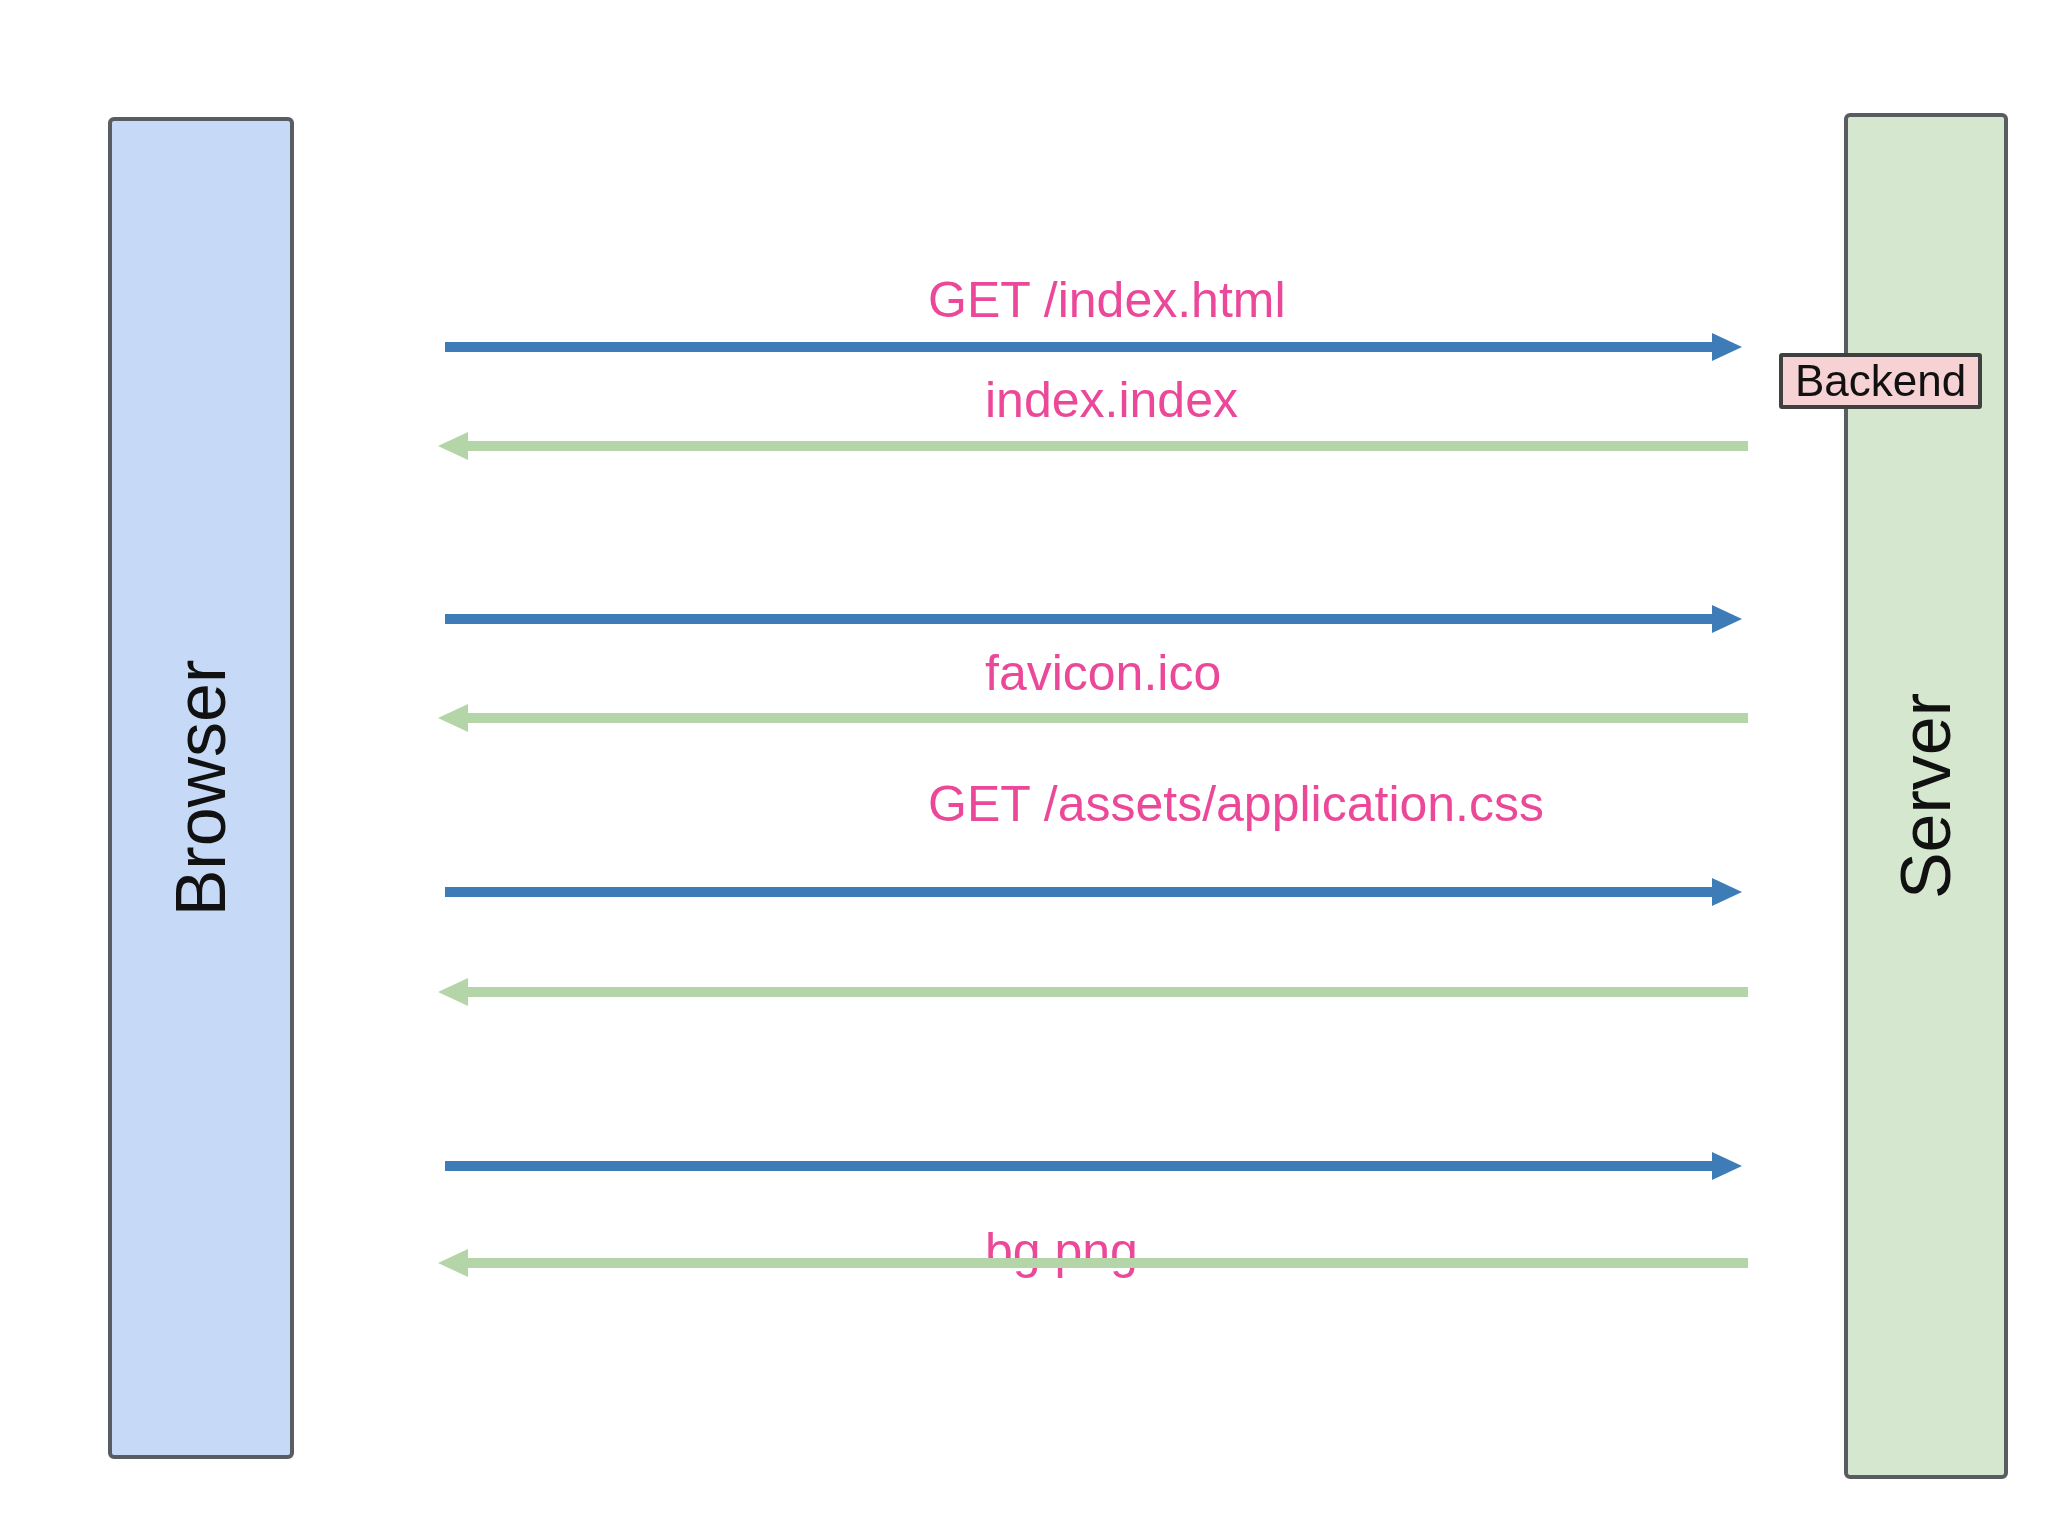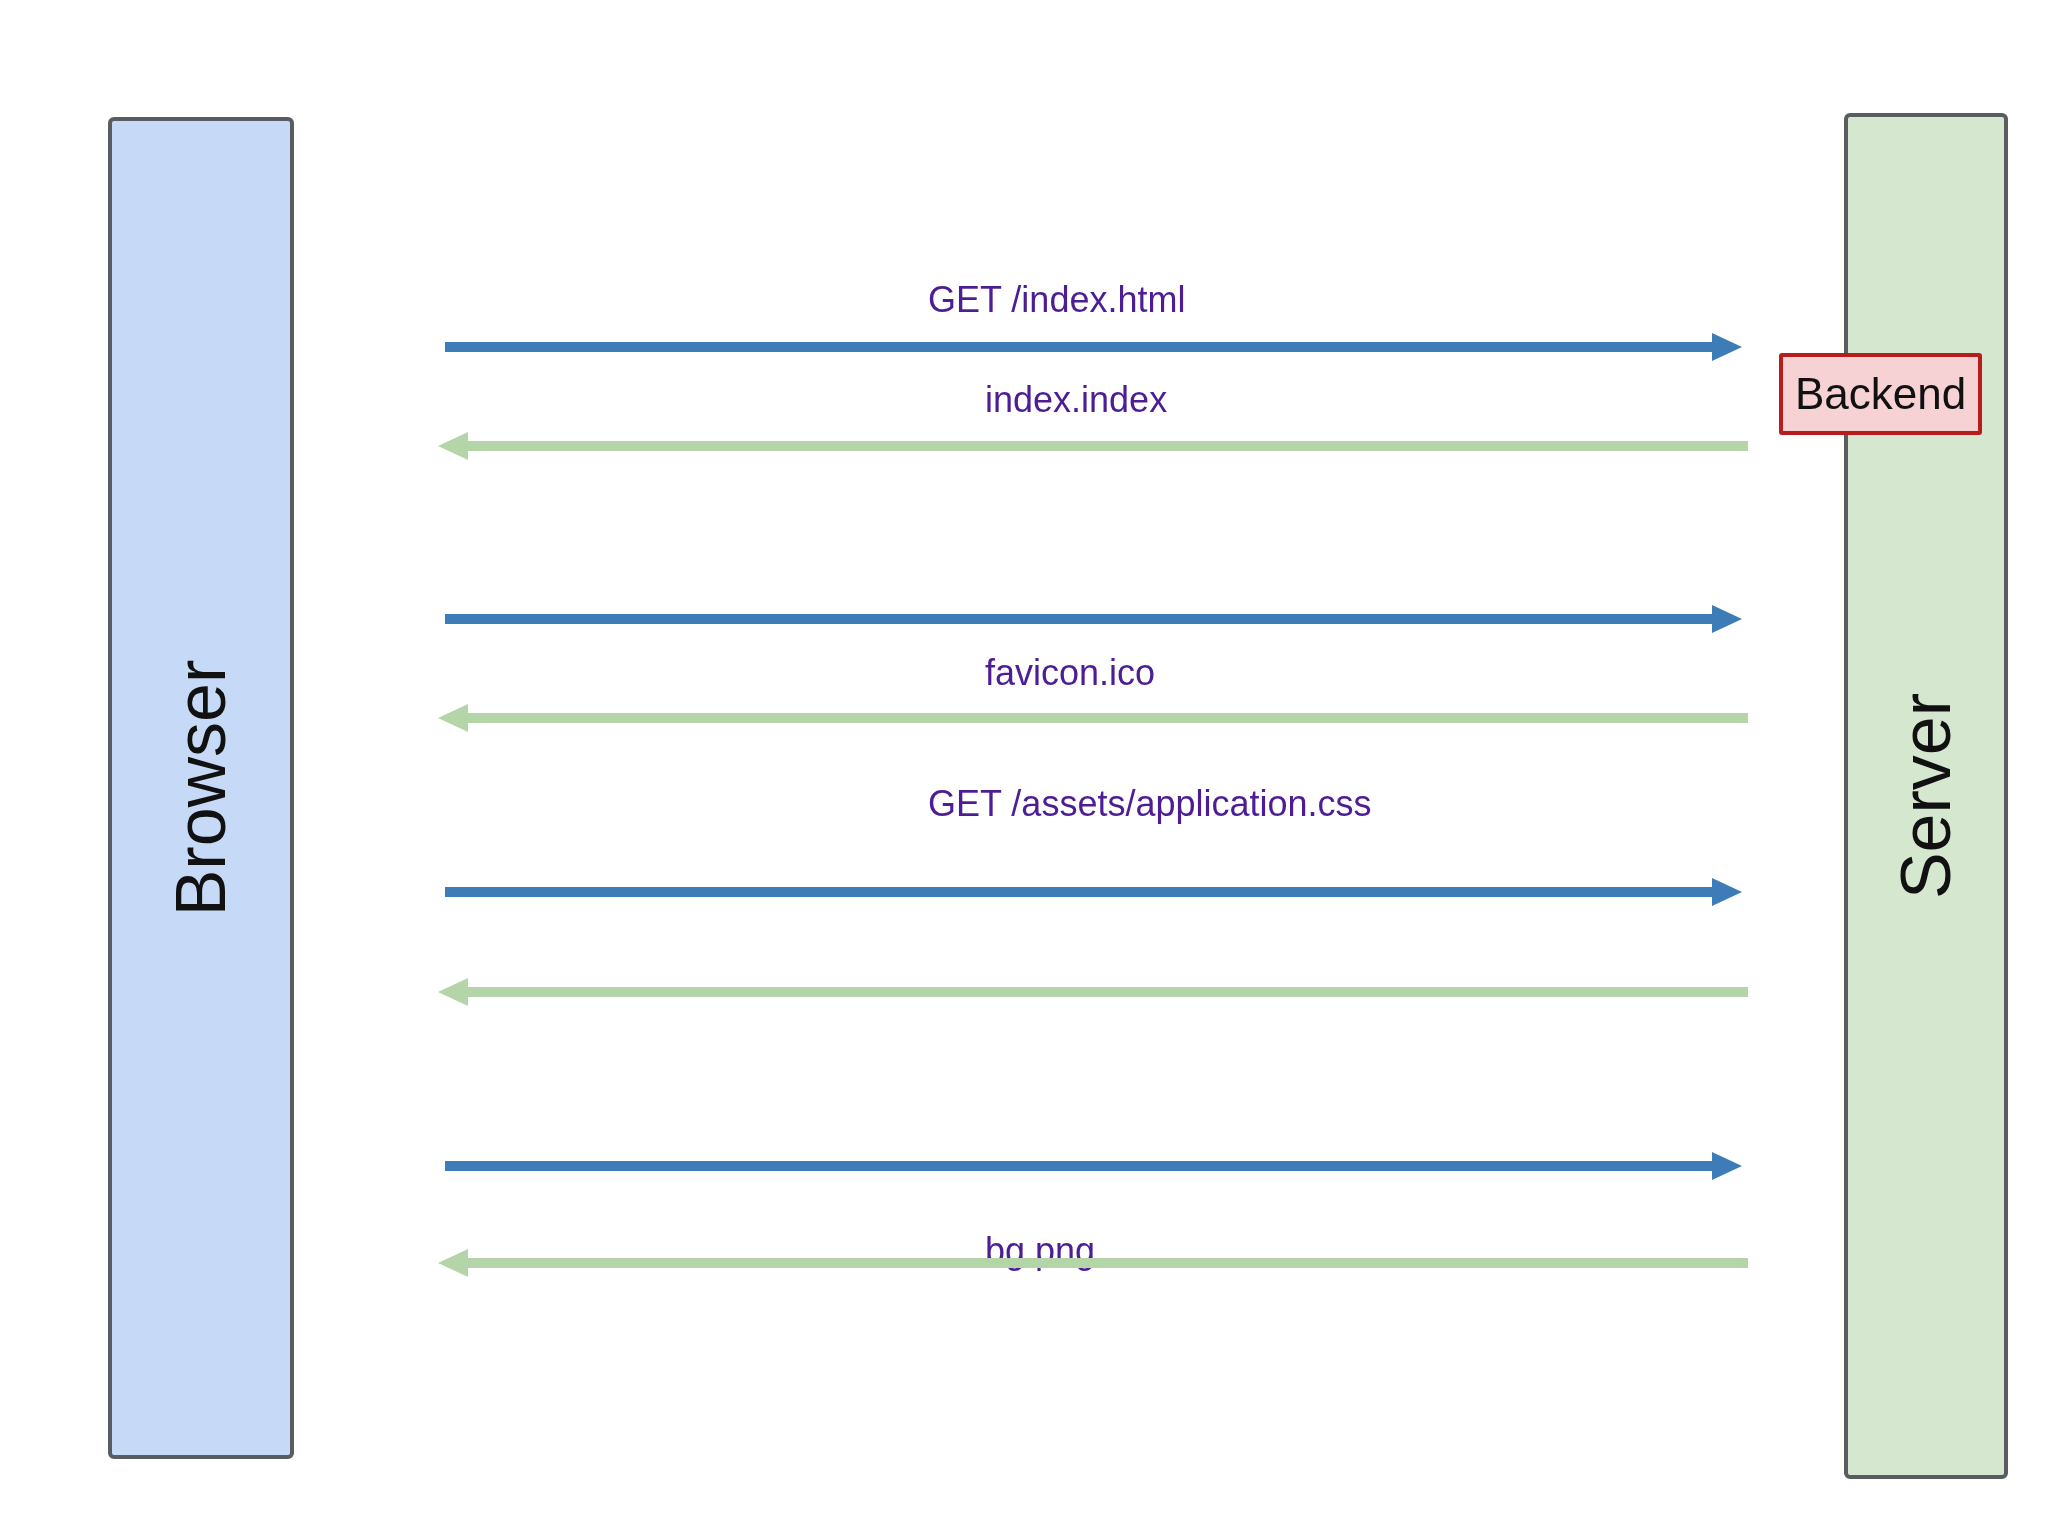--- a/index.html
+++ b/index.html
@@ -41,42 +41,42 @@
     white-space: nowrap;
     font-size: 70px;
     line-height: 70px;
     color: #111111;
   }
 
   
   .backend-badge {
     position: absolute;
     left: 1779px; top: 353px;
-    width: 203px; height: 82px;
+    width: 203px; height: 56px;
     background: #f6d2d4;
-    border: 4px solid #b91c1c;
+    border: 4px solid #404040;
     border-radius: 3px;
     box-sizing: border-box;
     display: flex;
     align-items: center;
     justify-content: center;
     z-index: 3;
   }
   .backend-badge span {
     font-size: 44px;
     line-height: 44px;
   }
 
   
   .msg-label {
     position: absolute;
-    font-size: 36px;
+    font-size: 50px;
     line-height: 48px;
     white-space: nowrap;
-    color: #4c1d95;
+    color: #ec4899;
   }
   .msg-label.req { left: 928px; }
   .msg-label.res { left: 985px; }
 
   
   .arrow {
     position: absolute;
     height: 28px;
   }
   .arrow .bar {

